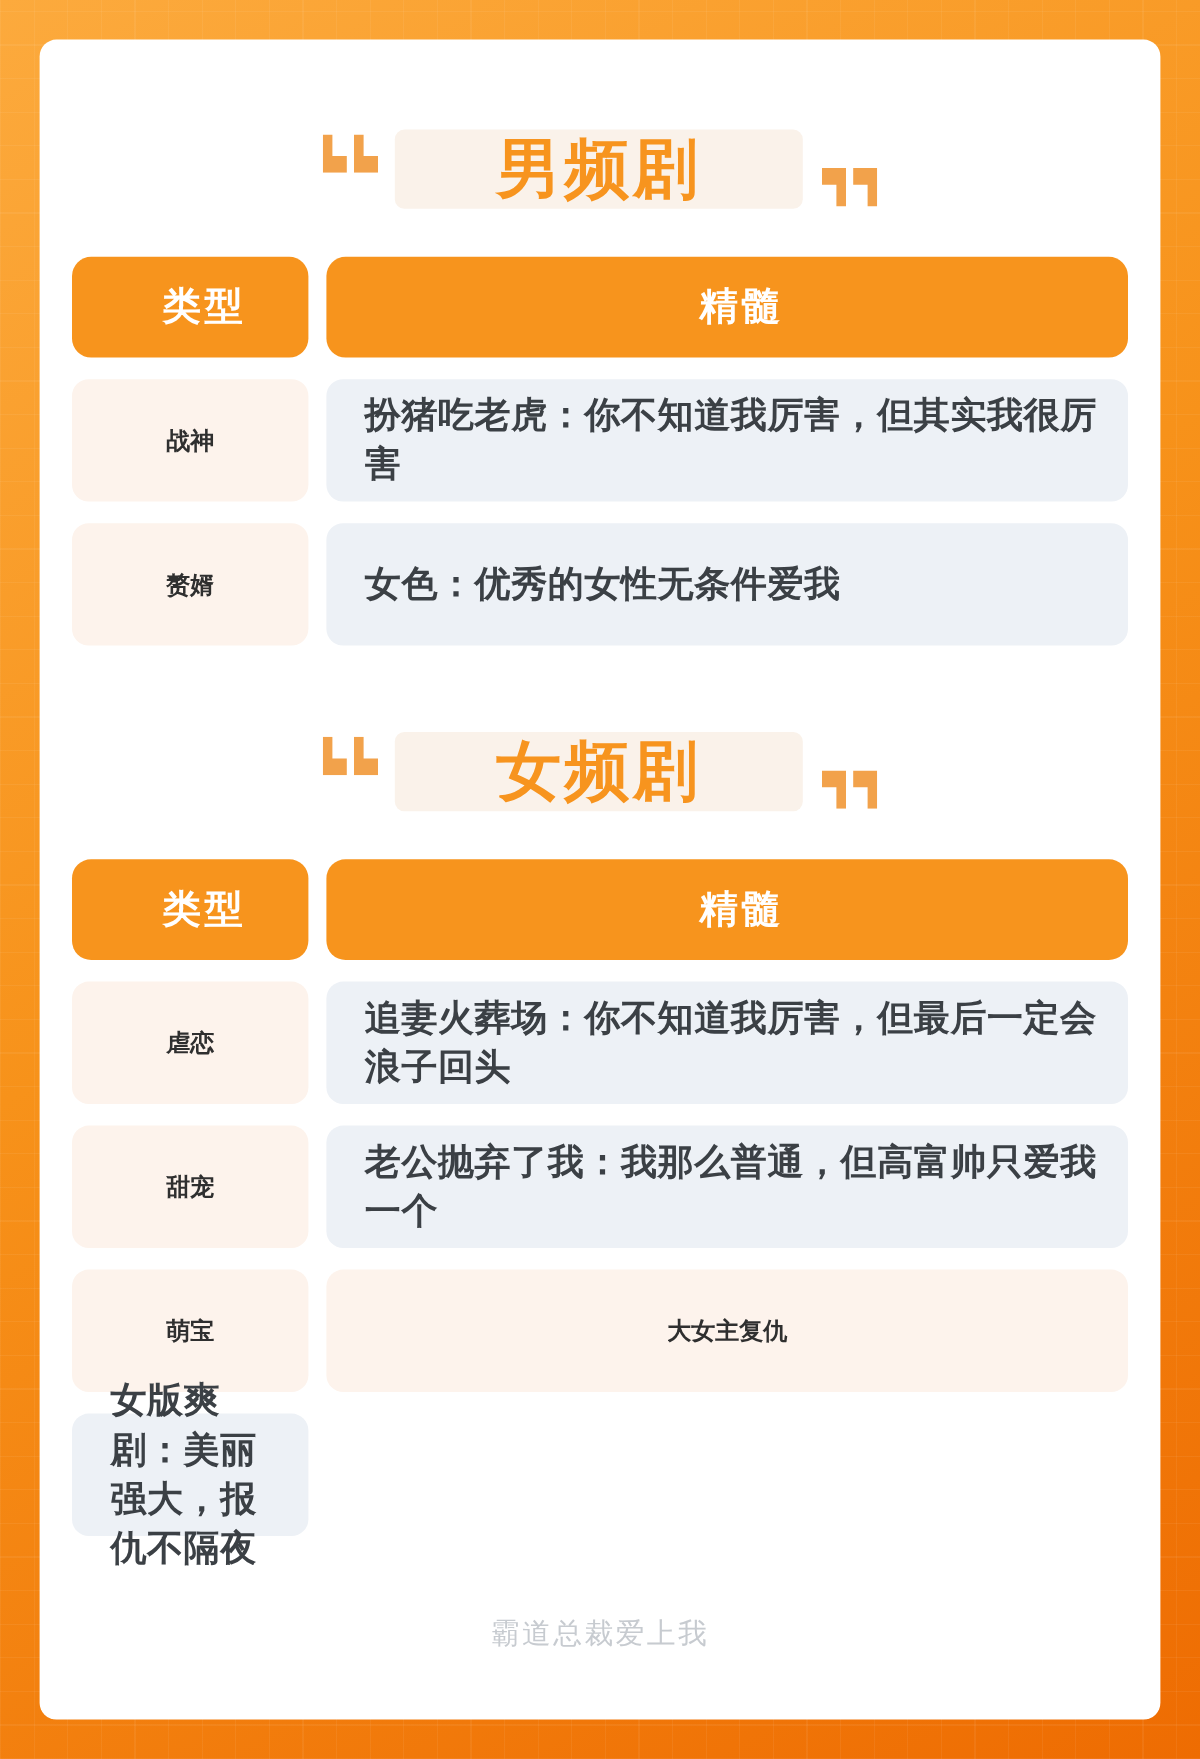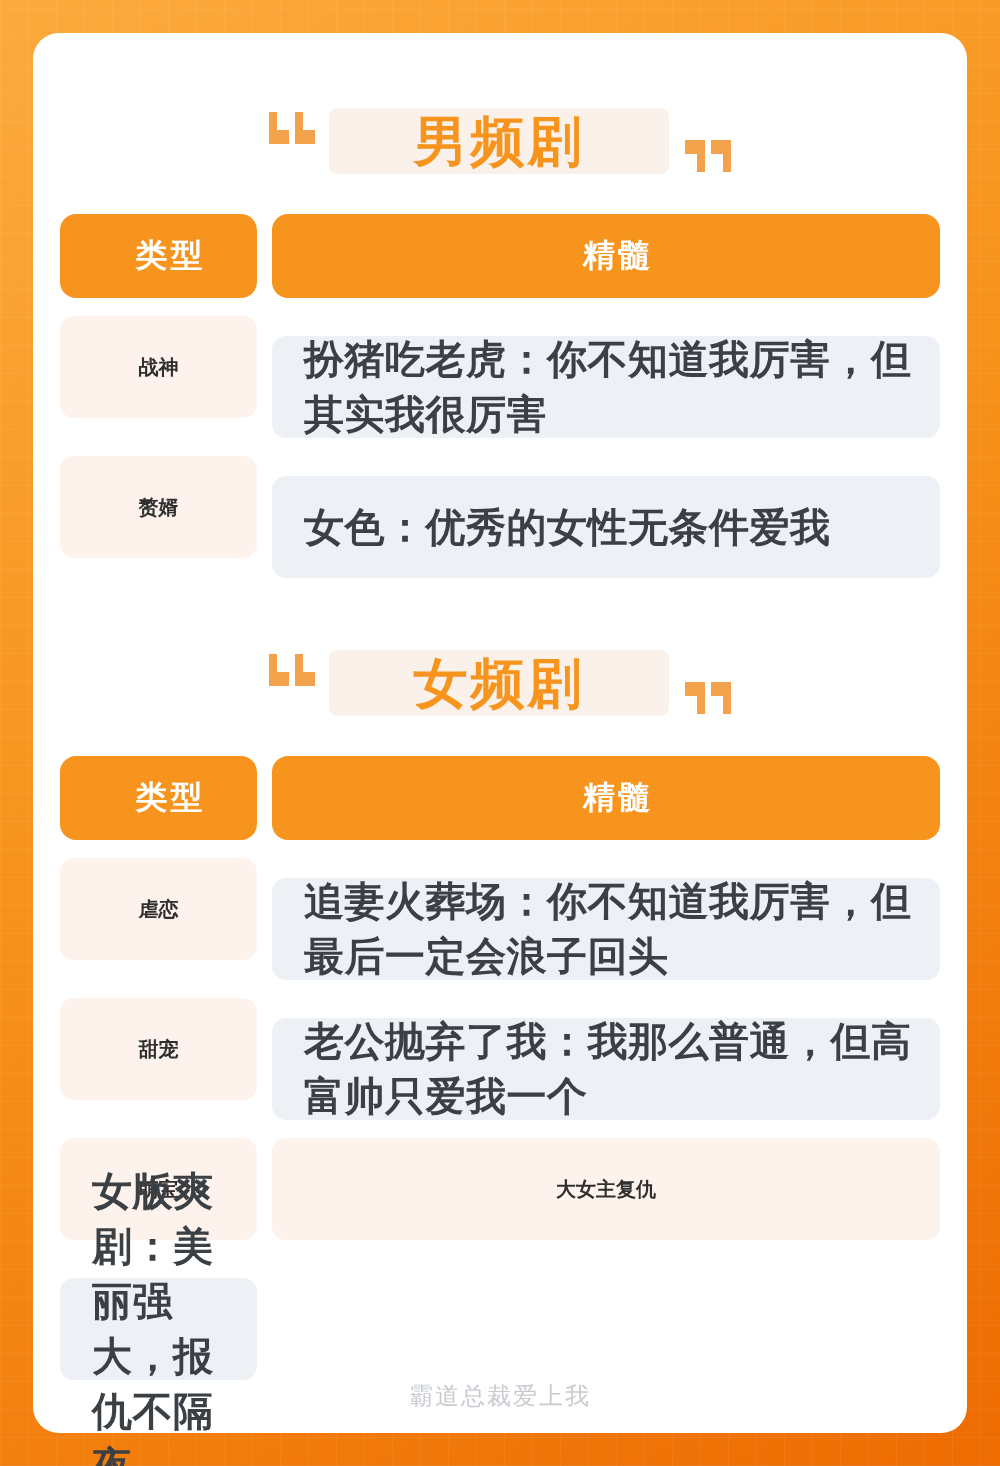--- a/index.html
+++ b/index.html
@@ -13,21 +13,21 @@
     width: 1000px; height: 1466px;
     padding: 33px;
     background:
       repeating-linear-gradient(0deg, rgba(255,255,255,.06) 0 1px, transparent 1px 28px),
       repeating-linear-gradient(90deg, rgba(255,255,255,.06) 0 1px, transparent 1px 28px),
       linear-gradient(150deg, #fcaa3d 0%, #f7921a 45%, #ee6c02 100%);
   }
   .card {
     width: 100%; height: 100%;
     background: #ffffff;
-    border-radius: 26px;
+    border-radius: 14px;
     padding: 75px 27px 30px;
     display: flex; flex-direction: column;
   }
   
   .title-row {
     display: flex; justify-content: center; align-items: stretch;
     height: 66px; margin-bottom: 40px;
   }
   .quote { display: flex; }
   .quote svg { display: block; }
@@ -61,24 +61,23 @@
     background: #fdf3ec; border-radius: 14px;
     height: 102px;
     display: flex; align-items: center; justify-content: center;
     font-size: 20px; font-weight: 700; color: #2f2f2f;
     text-align: center; padding: 0 8px;
   }
   .cell-ess {
     background: #edf1f6; border-radius: 14px;
     height: 102px;
     display: flex; align-items: center;
-    font-size: 40px; font-weight: 600; color: #3b4045;
+    font-size: 30px; font-weight: 600; color: #3b4045;
     padding: 0 16px 0 32px;
     letter-spacing: 0.5px;
-    margin-top: 20px;
   }
   .section-female { margin-top: 72px; }
   
   .footer {
     margin-top: auto;
     text-align: center;
     color: #c7cbd0;
     font-size: 24px;
     letter-spacing: 2px;
     padding-bottom: 26px;

